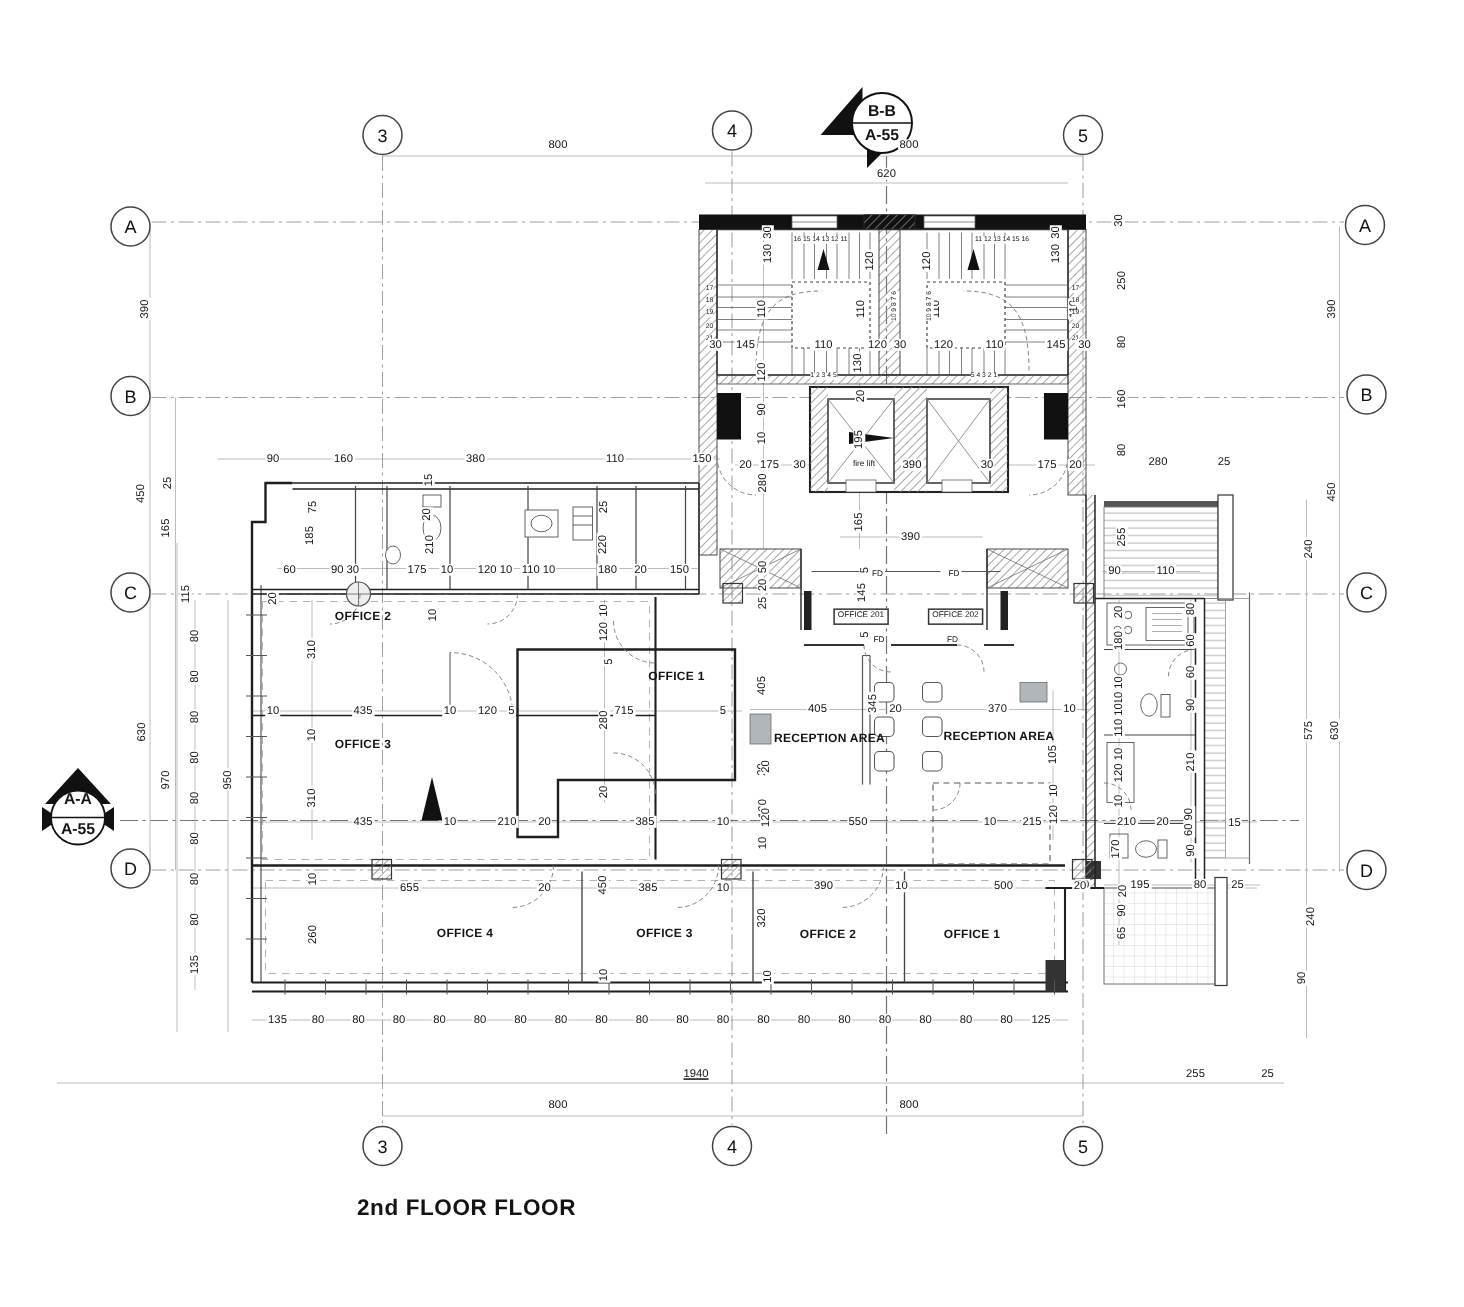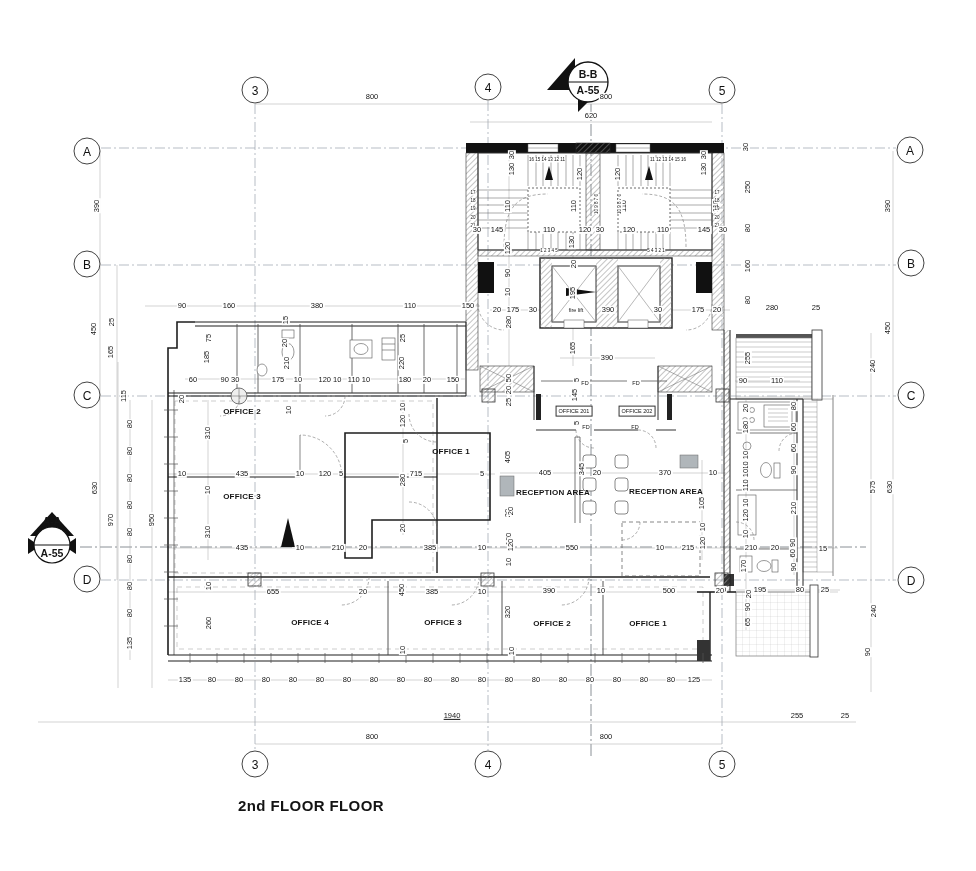--- a/index.html
+++ b/index.html
@@ -261,21 +261,21 @@
       <div class="bubble" style="left: 911px; top: 263px;">B</div>
       <div class="bubble" style="left: 911px; top: 395px;">C</div>
       <div class="bubble" style="left: 911px; top: 580px;">D</div>
     </div>
 <div class="layer">
       <span class="lbl d" style="left: 372px; top: 97px;">800</span>
       <span class="lbl d" style="left: 606px; top: 97px;">800</span>
       <span class="lbl d" style="left: 591px; top: 116px;">620</span>
       <span class="lbl m" style="left: 588px; top: 75px;">B-B</span>
       <span class="lbl m" style="left: 588px; top: 91px;">A-55</span>
-      <span class="lbl m" style="left: 52px; top: 522px;">A-A</span>
+      <span class="lbl m" style="left: 52px; top: 534px;">A-A</span>
       <span class="lbl m" style="left: 52px; top: 554px;">A-55</span>
       <span class="lbl v" style="left: 512px; top: 155px;">30</span>
       <span class="lbl v" style="left: 512px; top: 169px;">130</span>
       <span class="lbl v" style="left: 704px; top: 155px;">30</span>
       <span class="lbl v" style="left: 704px; top: 169px;">130</span>
       <span class="lbl v" style="left: 580px; top: 174px;">120</span>
       <span class="lbl v" style="left: 618px; top: 174px;">120</span>
       <span class="lbl v" style="left: 508px; top: 206px;">110</span>
       <span class="lbl v" style="left: 574px; top: 206px;">110</span>
       <span class="lbl v" style="left: 624px; top: 206px;">110</span>
@@ -489,21 +489,21 @@
       <span class="lbl d" style="left: 455px; top: 680px;">80</span>
       <span class="lbl d" style="left: 482px; top: 680px;">80</span>
       <span class="lbl d" style="left: 509px; top: 680px;">80</span>
       <span class="lbl d" style="left: 536px; top: 680px;">80</span>
       <span class="lbl d" style="left: 563px; top: 680px;">80</span>
       <span class="lbl d" style="left: 590px; top: 680px;">80</span>
       <span class="lbl d" style="left: 617px; top: 680px;">80</span>
       <span class="lbl d" style="left: 644px; top: 680px;">80</span>
       <span class="lbl d" style="left: 671px; top: 680px;">80</span>
       <span class="lbl d" style="left: 694px; top: 680px;">125</span>
-      <span class="lbl d" style="left: 452px; top: 716px; text-decoration: underline;">1940</span>
+      <span class="lbl d" style="left: 464px; top: 716px; text-decoration: underline;">1940</span>
       <span class="lbl d" style="left: 797px; top: 716px;">255</span>
       <span class="lbl d" style="left: 845px; top: 716px;">25</span>
       <span class="lbl d" style="left: 372px; top: 737px;">800</span>
       <span class="lbl d" style="left: 606px; top: 737px;">800</span>
     </div>
 <div class="lbl title" style="left:311px;top:806px">2nd FLOOR FLOOR</div>
 
 </div>
 
 </body></html>

